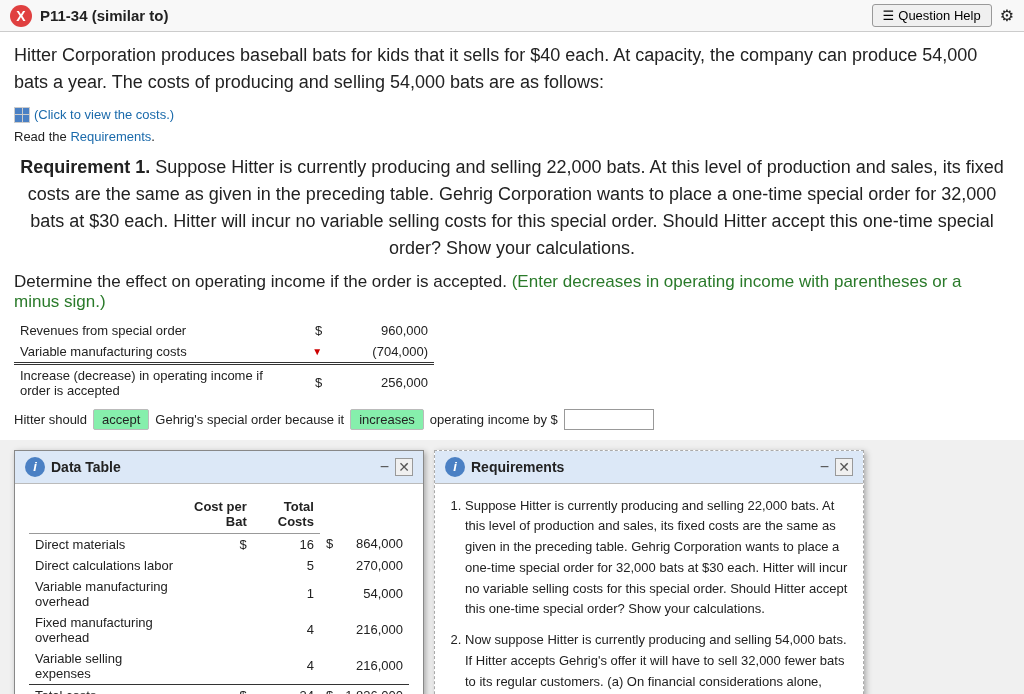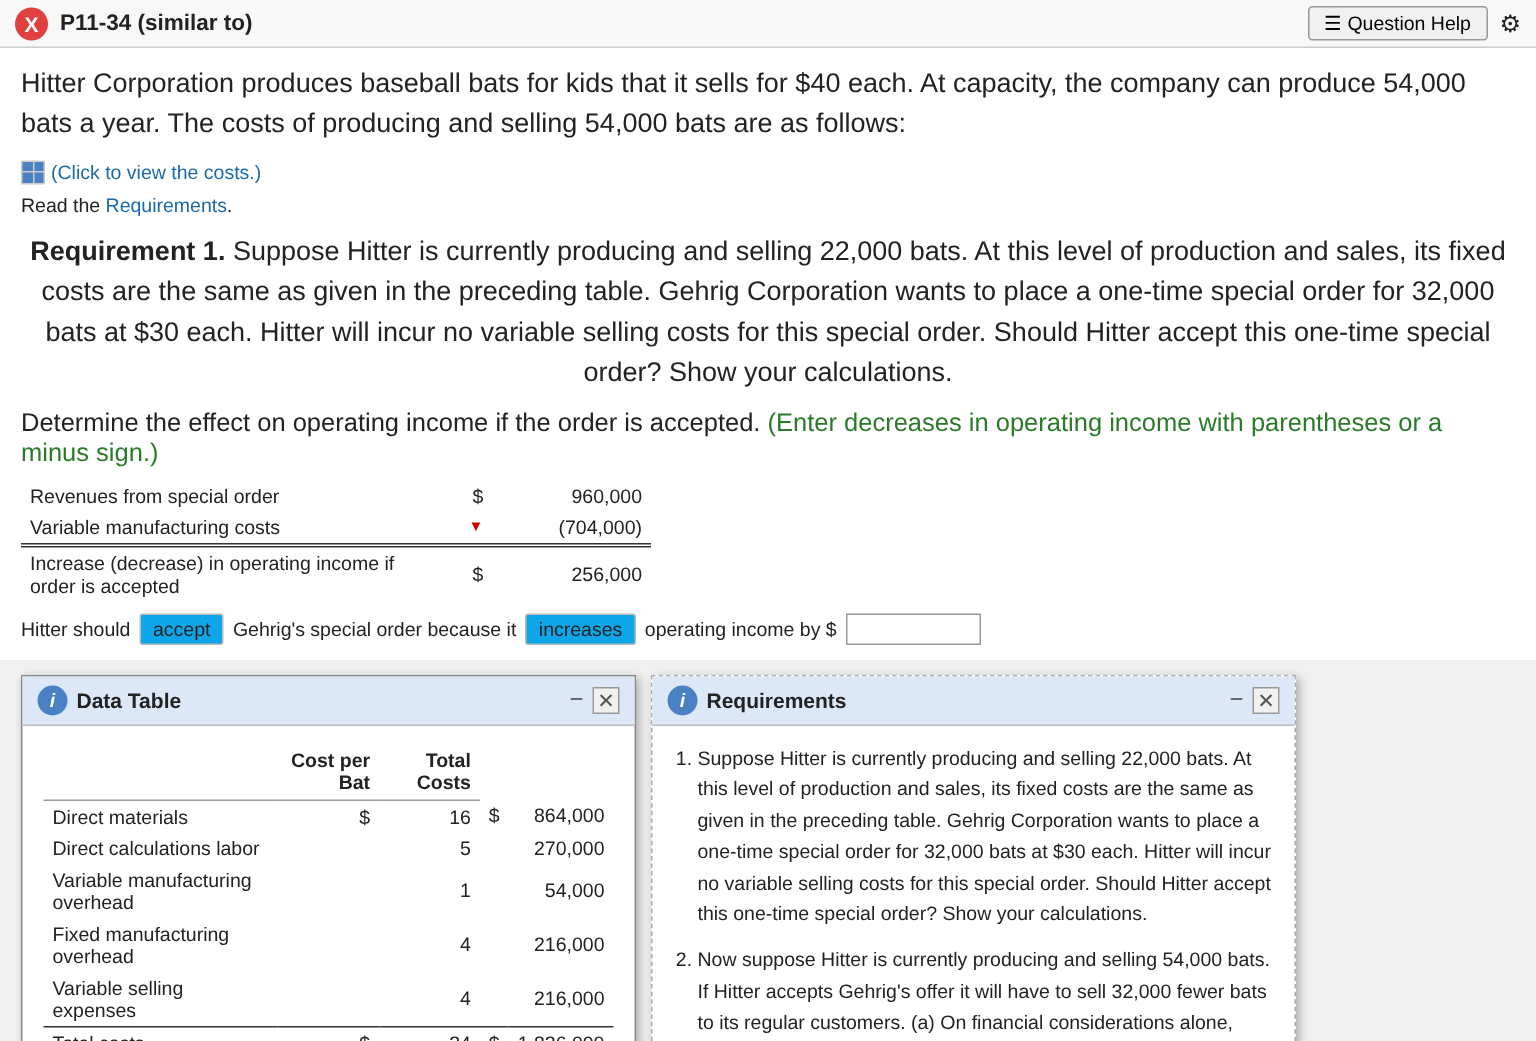--- a/index.html
+++ b/index.html
@@ -33,21 +33,21 @@
 
     .financial-table { width: 420px; border-collapse: collapse; margin-bottom: 6px; }
     .financial-table td { padding: 3px 6px; font-size: 13px; }
     .financial-table .amount { text-align: right; }
     .financial-table .label-cell { width: 280px; }
     .border-bottom td { border-bottom: 1px solid #333; }
     .double-border td { border-top: 3px double #333; }
 
     .answer-row { display: flex; align-items: center; gap: 6px; margin-top: 8px; flex-wrap: wrap; }
     .answer-badge {
-      background: #0ea5e9; border: 1px solid #bbb; border-radius: 2px;
+      background: #86efac; border: 1px solid #bbb; border-radius: 2px;
       padding: 2px 8px; font-size: 13px;
     }
     .answer-input {
       border: 1px solid #999; width: 90px; padding: 2px 4px; font-size: 13px;
     }
 
     
     .modals-container { display: flex; gap: 10px; padding: 10px 14px; }
 
     .modal {

